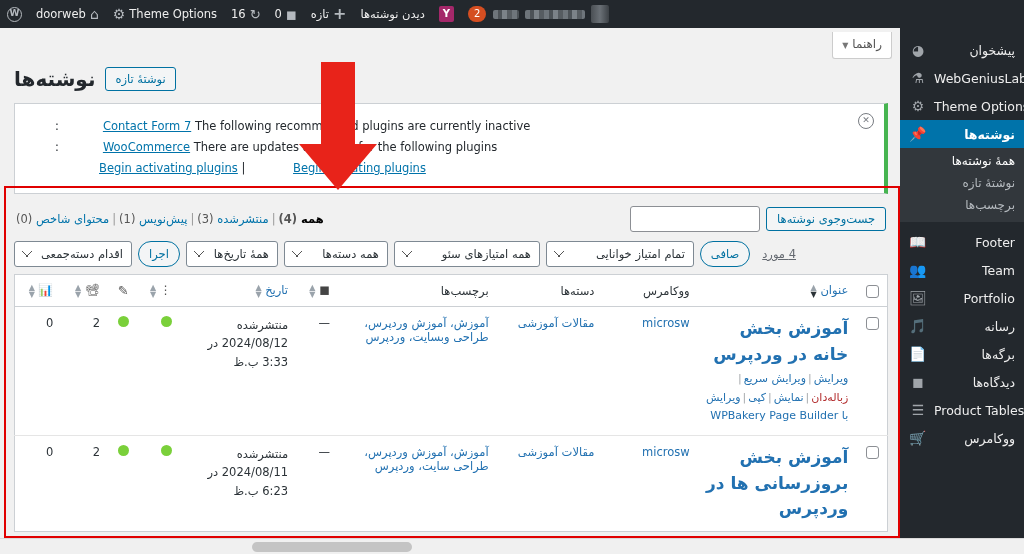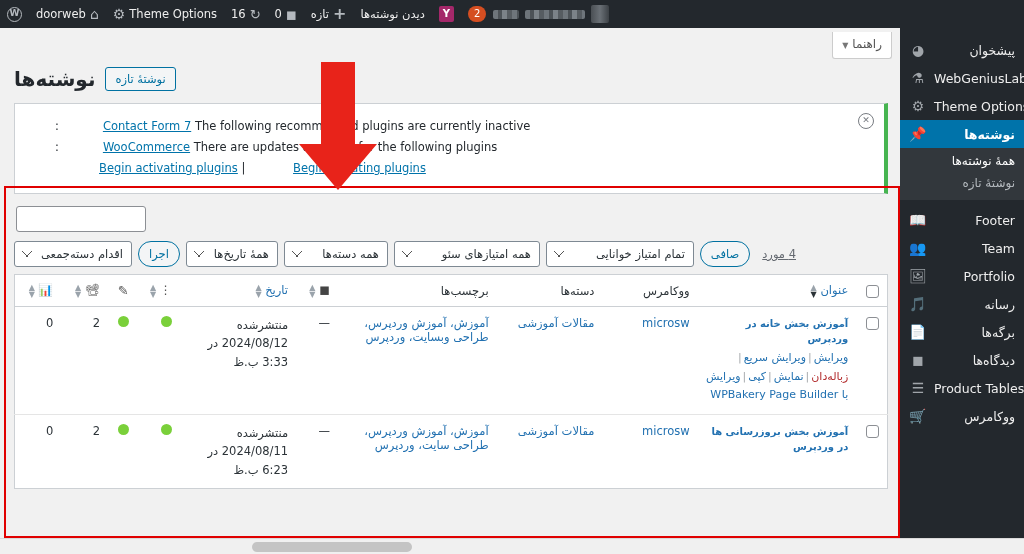--- a/index.html
+++ b/index.html
@@ -185,21 +185,21 @@
   table.wp-list thead th a { color:#2271b1; text-decoration:none; }
   .sortarrows { display:inline-block; font-size:8px; line-height:7px; color:#9aa3ab; vertical-align: middle; margin-left:3px;}
   .sortarrows .up { display:block; }
   .sortarrows .dn { display:block; }
   .sortarrows.active .dn { color:#2c3338; }
 
   table.wp-list tbody td {
     border-top: 1px solid #e5e5e5; padding: 9px 8px; font-size: 11.5px;
     color:#2c3338; vertical-align: top; text-align:right;
   }
-  .post-title { color:#2271b1; font-weight: bold; font-size: 10px; line-height: 1.5; display:block; }
+  .post-title { color:#2271b1; font-weight: bold; font-size: 17px; line-height: 1.5; display:block; }
   .row-actions { font-size: 11px; color:#9aa3ab; line-height: 1.7; margin-top: 3px; }
   .row-actions a { color:#2271b1; text-decoration:none; }
   .row-actions a.trash { color:#b32d2e;text-align:center; }
   .row-actions .sep { color:#a7aaad; margin: 0 2px; }
   .col-author a, .col-cat a, .col-tags a { color:#2271b1; text-decoration:none; }
   .dash { color:#646970; }
   .date-cell { color:#2c3338; font-size: 11.5px; line-height: 1.6; }
   .cb-box {
     width: 13px; height:13px; border:1px solid #8c8f94; border-radius:3px; background:#fff;
     display:inline-block; vertical-align: middle;
@@ -303,20 +303,21 @@
     </div>
 
     <div class="menu-item current">
       <span class="mi-ic">📌</span>
       <span class="mi-lbl">نوشته‌ها</span>
     </div>
 
     <div class="submenu">
       <span class="sub-item cur">همهٔ نوشته‌ها</span>
       <span class="sub-item">نوشتهٔ تازه</span>
+      <span class="sub-item">برچسب‌ها</span>
     </div>
 
     <div class="menu-sep"></div>
 
     <div class="menu-item">
       <span class="mi-ic">📖</span>
       <span class="mi-lbl">Footer</span>
     </div>
 
     <div class="menu-item">
@@ -381,23 +382,27 @@
       <div class="txt-line">
         <a>Begin activating plugins</a>
         <span>|</span>
         <a>Begin updating plugins</a>
       </div>
     </div>
 
     <div class="wrap-box">
 
       <div class="subsubsub-row">
+        <div class="subsubsub">
+          <a class="cur"><span>همه</span> <span class="cnt">(4)</span></a><span class="sep">|</span><a><span>منتشرشده</span> <span class="cnt">(3)</span></a><span class="sep">|</span><a><span>پیش‌نویس</span> <span class="cnt">(1)</span></a><span class="sep">|</span><a><span>محتوای شاخص</span> <span class="cnt">(0)</span></a>
+        </div>
 
         <div class="search-box">
           <input class="search-inp" type="text" value="" style="">
+          <span class="search-btn">جست‌وجوی نوشته‌ها</span>
         </div>
       </div>
 
       <div class="tablenav">
         <select class="sel" style="width:118px">
           <option>اقدام دسته‌جمعی</option>
         </select>
         <span class="btn-sec">اجرا</span>
         <select class="sel" style="width:92px">
           <option>همهٔ تاریخ‌ها</option>

